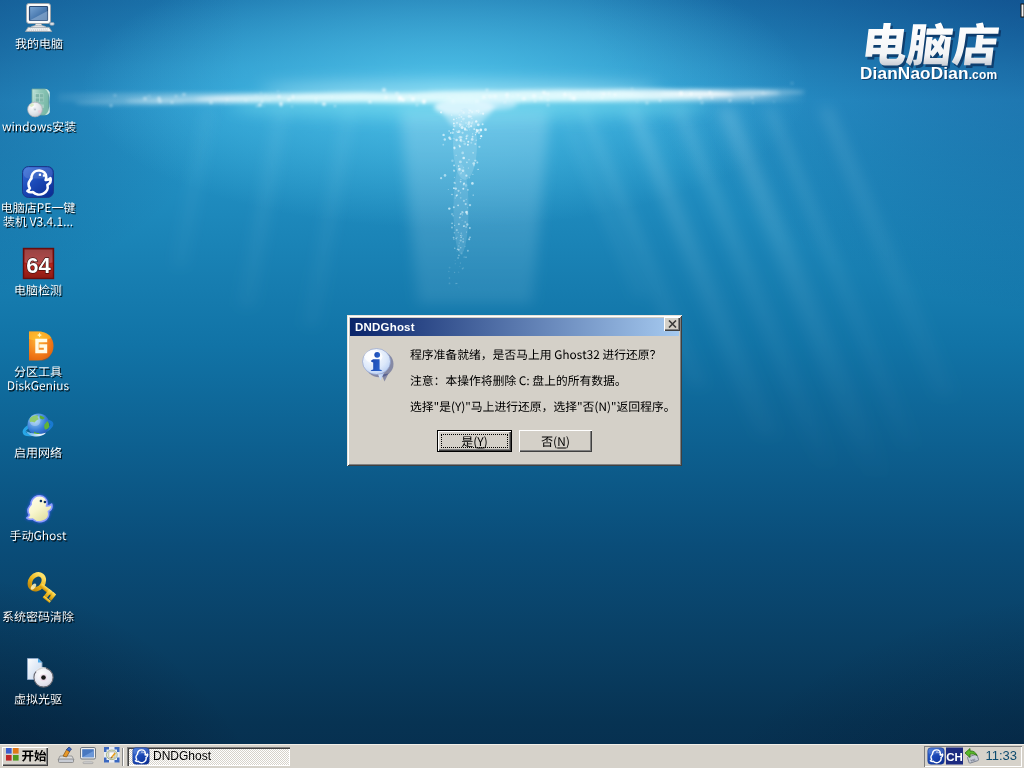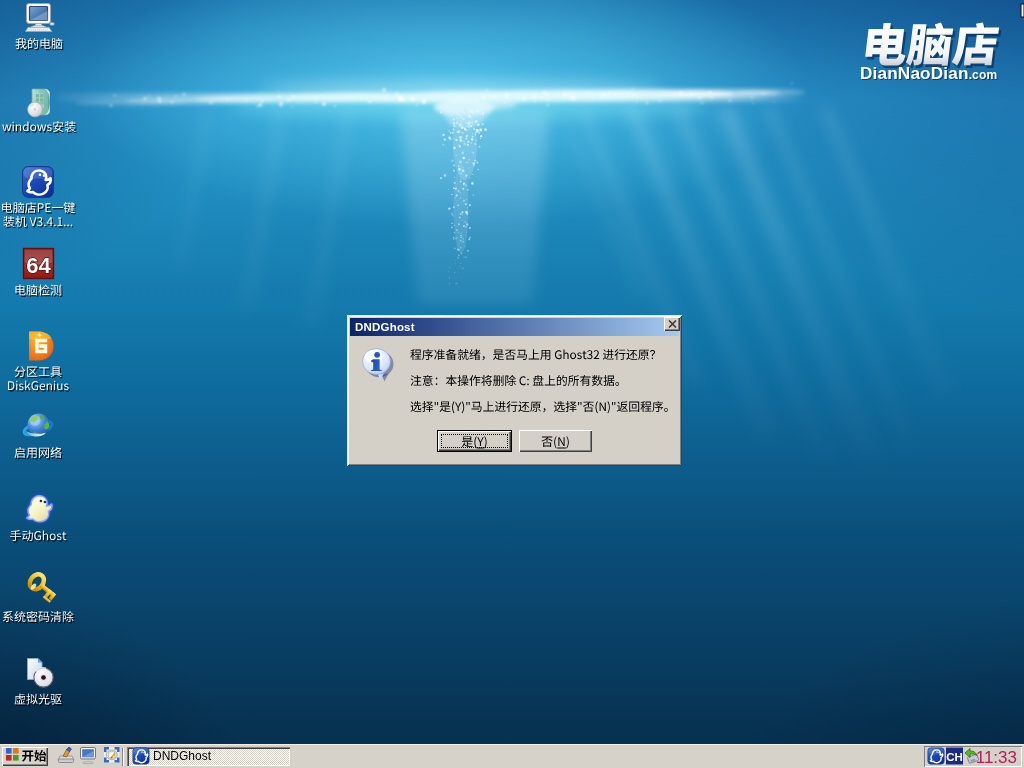--- a/index.html
+++ b/index.html
@@ -24,21 +24,21 @@
 .bno{left:172px;width:73px;box-shadow:inset 1px 1px 0 #ffffff, inset -1px -1px 0 #404040, inset -2px -2px 0 #808080;}
 .tbar{position:absolute;left:0;top:744px;width:1024px;height:24px;background:#d6d2ca;border-top:1px solid #f2efe9;z-index:25}
 .start{position:absolute;left:2px;top:2px;width:46px;height:19px;background:#d6d2ca;
 box-shadow:inset 1px 1px 0 #ffffff, inset -1px -1px 0 #404040, inset -2px -2px 0 #868686;}
 .task{position:absolute;left:127px;top:2px;width:163px;height:19px;
 background:repeating-conic-gradient(#ffffff 0% 25%, #d6d2ca 0% 50%) 0 0/2px 2px;
 box-shadow:inset 1px 1px 0 #808080, inset 2px 2px 0 #404040, inset -1px -1px 0 #ffffff;
 font-size:12px;color:#000;line-height:19px;padding-left:26px}
 .tray{position:absolute;right:2px;top:1px;width:98px;height:21px;
 box-shadow:inset 1px 1px 0 #808080, inset -1px -1px 0 #ffffff;}
-.clock{position:absolute;right:7px;top:3px;font-size:17px;color:#be185d}
+.clock{position:absolute;right:7px;top:3px;font-size:13px;color:#0c4a6e}
 </style></head><body>
 <svg id="bg" width="1024" height="768" viewBox="0 0 1024 768">
     <defs>
 <filter id="b05" x="-20%" y="-20%" width="140%" height="140%">
         <feGaussianBlur stdDeviation="0.45"></feGaussianBlur>
       </filter>
 <filter id="b1" x="-20%" y="-20%" width="140%" height="140%">
         <feGaussianBlur stdDeviation="1.1"></feGaussianBlur>
       </filter>
 <filter id="b3" x="-30%" y="-30%" width="160%" height="160%">

